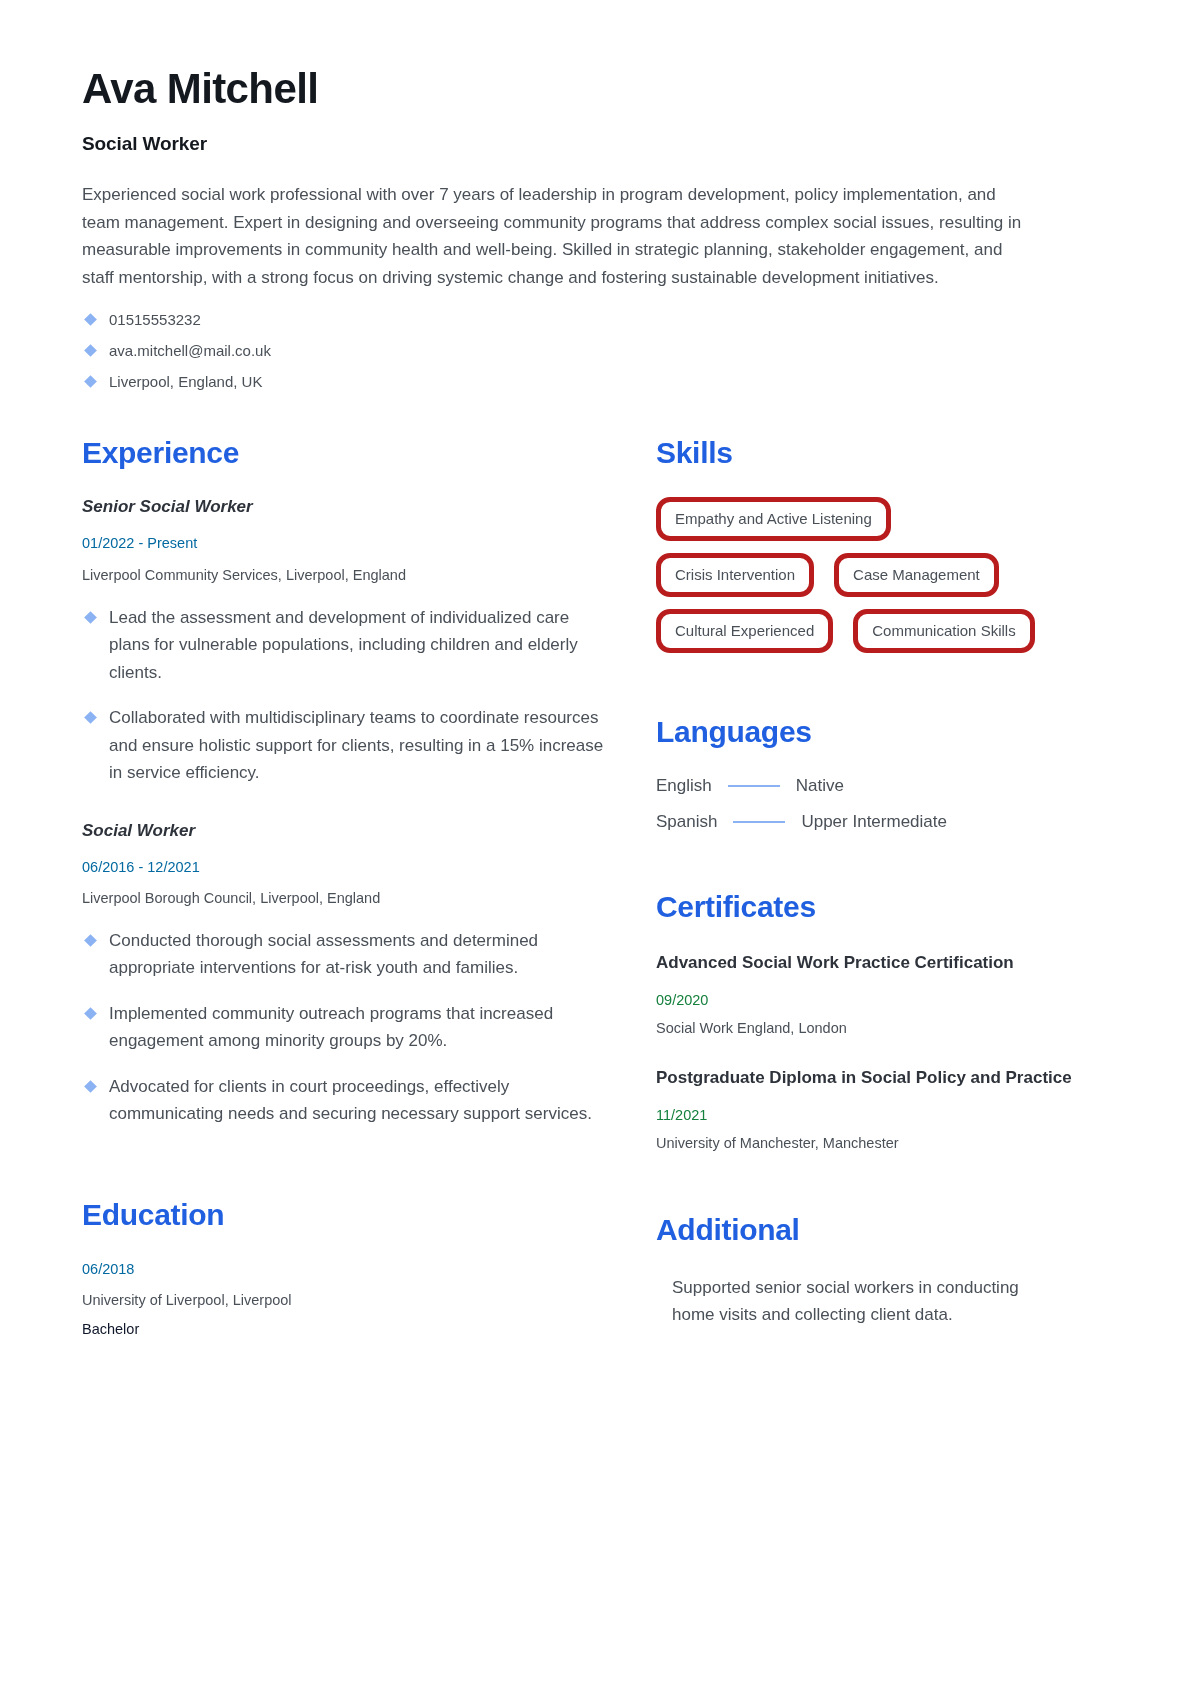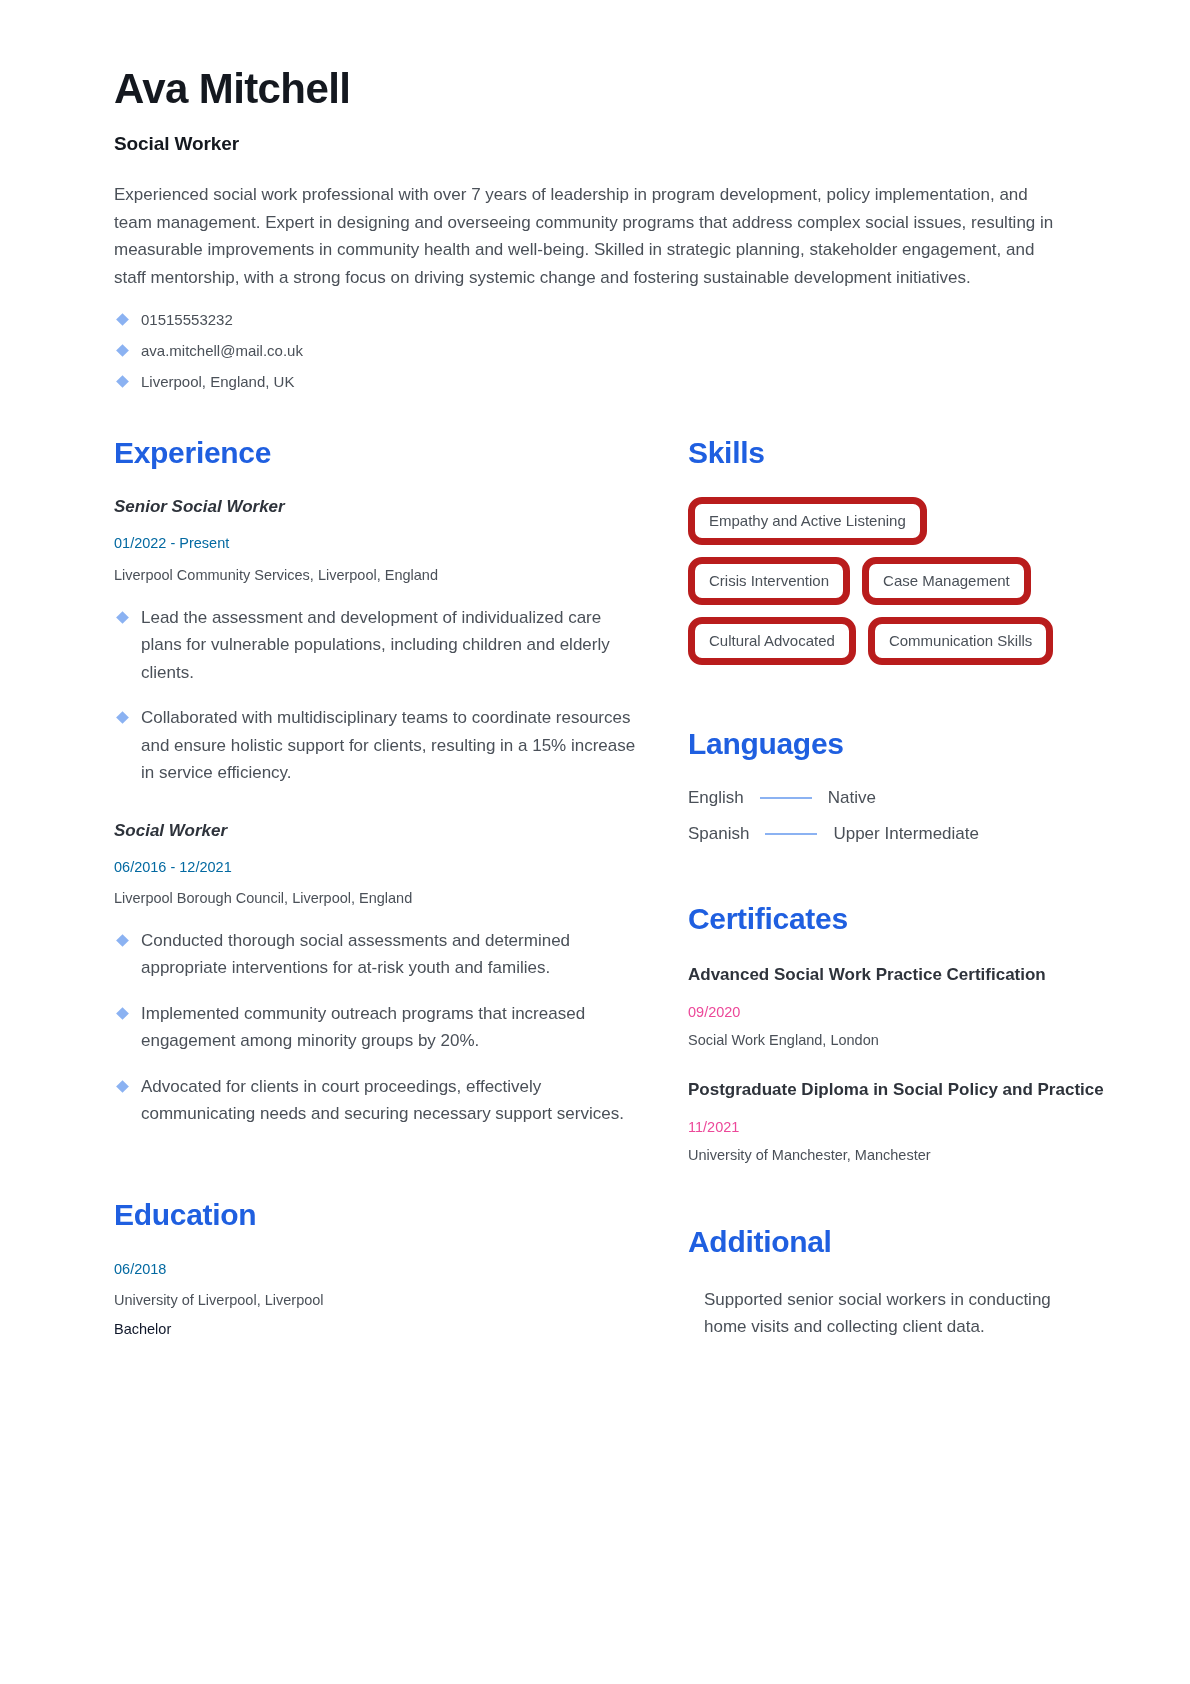--- a/index.html
+++ b/index.html
@@ -11,21 +11,21 @@
     width: 1190px;
     min-height: 1684px;
     font-family: "Liberation Sans", sans-serif;
     color: #3a4049;
     -webkit-font-smoothing: antialiased;
   }
   .page {
     width: 1190px;
     min-height: 1684px;
     box-sizing: border-box;
-    padding: 66px 74px 40px 114px;
+    padding: 66px 74px 40px 82px;
     background: #ffffff;
     position: relative;
   }
 
   
   .name {
     font-size: 42px;
     font-weight: 700;
     letter-spacing: -0.6px;
     color: #14181f;
@@ -149,26 +149,26 @@
   
   .skill-rows { margin: 0; padding: 0; }
   .skill-row {
     display: flex;
     flex-wrap: wrap;
     margin-bottom: 12px;
   }
   .skill-row:last-child { margin-bottom: 0; }
   .skill-pill {
     display: inline-block;
-    border: 7px solid #b91c1c;
+    border: 5px solid #b91c1c;
     border-radius: 14px;
     padding: 8px 14px;
     font-size: 15px;
     color: #4a5058;
-    margin-right: 12px;
+    margin-right: 20px;
     white-space: nowrap;
     background: #ffffff;
     line-height: 1.2;
   }
 
   
   .lang-list { margin: 0; padding: 0; list-style: none; }
   .lang-row {
     display: flex;
     align-items: center;
@@ -192,21 +192,21 @@
   .cert:last-child { margin-bottom: 0; }
   .cert-title {
     font-size: 17px;
     font-weight: 700;
     color: #2e333b;
     margin: 0 0 16px 0;
     line-height: 1.45;
   }
   .cert-date {
     font-size: 14.5px;
-    color: #ec4899;
+    color: #15803d;
     margin: 0 0 12px 0;
   }
   .cert-org {
     font-size: 14.5px;
     color: #4a5058;
     margin: 0;
   }
 
   
   .additional-text {
@@ -304,21 +304,21 @@
         <h3 class="section-title">Skills</h3>
         <div class="skill-rows">
           <div class="skill-row">
             <span class="skill-pill">Empathy and Active Listening</span>
           </div>
           <div class="skill-row">
             <span class="skill-pill">Crisis Intervention</span>
             <span class="skill-pill">Case Management</span>
           </div>
           <div class="skill-row">
-            <span class="skill-pill">Cultural Advocated</span>
+            <span class="skill-pill">Cultural Experienced</span>
             <span class="skill-pill">Communication Skills</span>
           </div>
         </div>
       </div>
 
       <div class="section" style="margin-top:62px;">
         <h3 class="section-title">Languages</h3>
         <ul class="lang-list">
           <li class="lang-row">
             <span class="lang-name">English</span>

